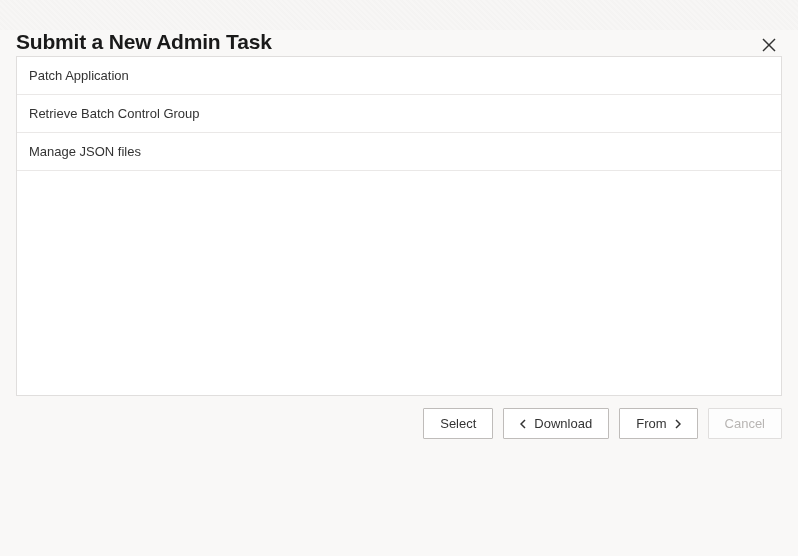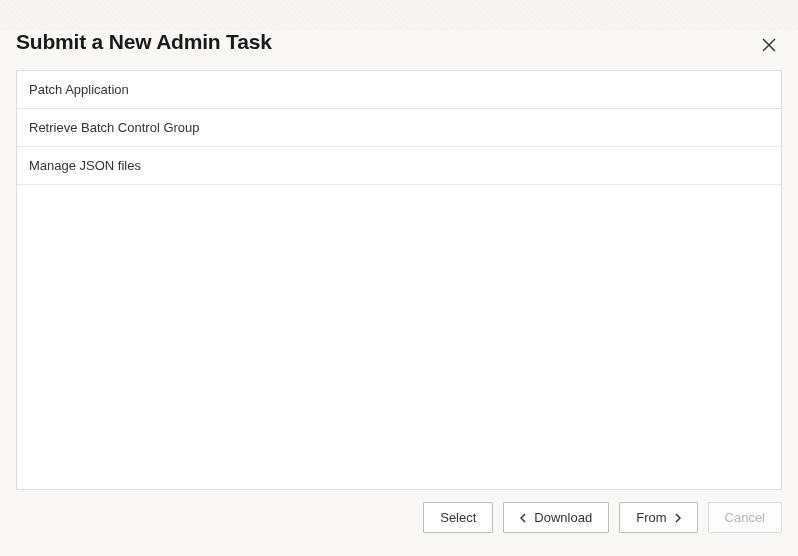--- a/index.html
+++ b/index.html
@@ -31,21 +31,21 @@
       opacity: 0.5;
     }
     .dialog {
       position: relative;
       padding: 30px 16px 0 16px;
     }
     .dialog-header {
       display: flex;
       justify-content: space-between;
       align-items: flex-start;
-      margin-bottom: 14px;
+      margin-bottom: 0;
     }
     .dialog-title {
       font-size: 21px;
       font-weight: 700;
       color: #1a1a1a;
       letter-spacing: -0.2px;
     }
     .close-btn {
       background: none;
       border: none;
@@ -64,21 +64,21 @@
     }
     .subtitle {
       font-size: 13px;
       color: #333;
       margin-bottom: 12px;
       padding-left: 4px;
     }
     .task-list {
       border: 1px solid #e0dedd;
       background: #fff;
-      height: 420px;
+      height: 340px;
       overflow-y: auto;
     }
     .task-item {
       padding: 11px 12px;
       font-size: 13px;
       color: #333;
       border-bottom: 1px solid #eae8e7;
       cursor: pointer;
       background: #fff;
     }

